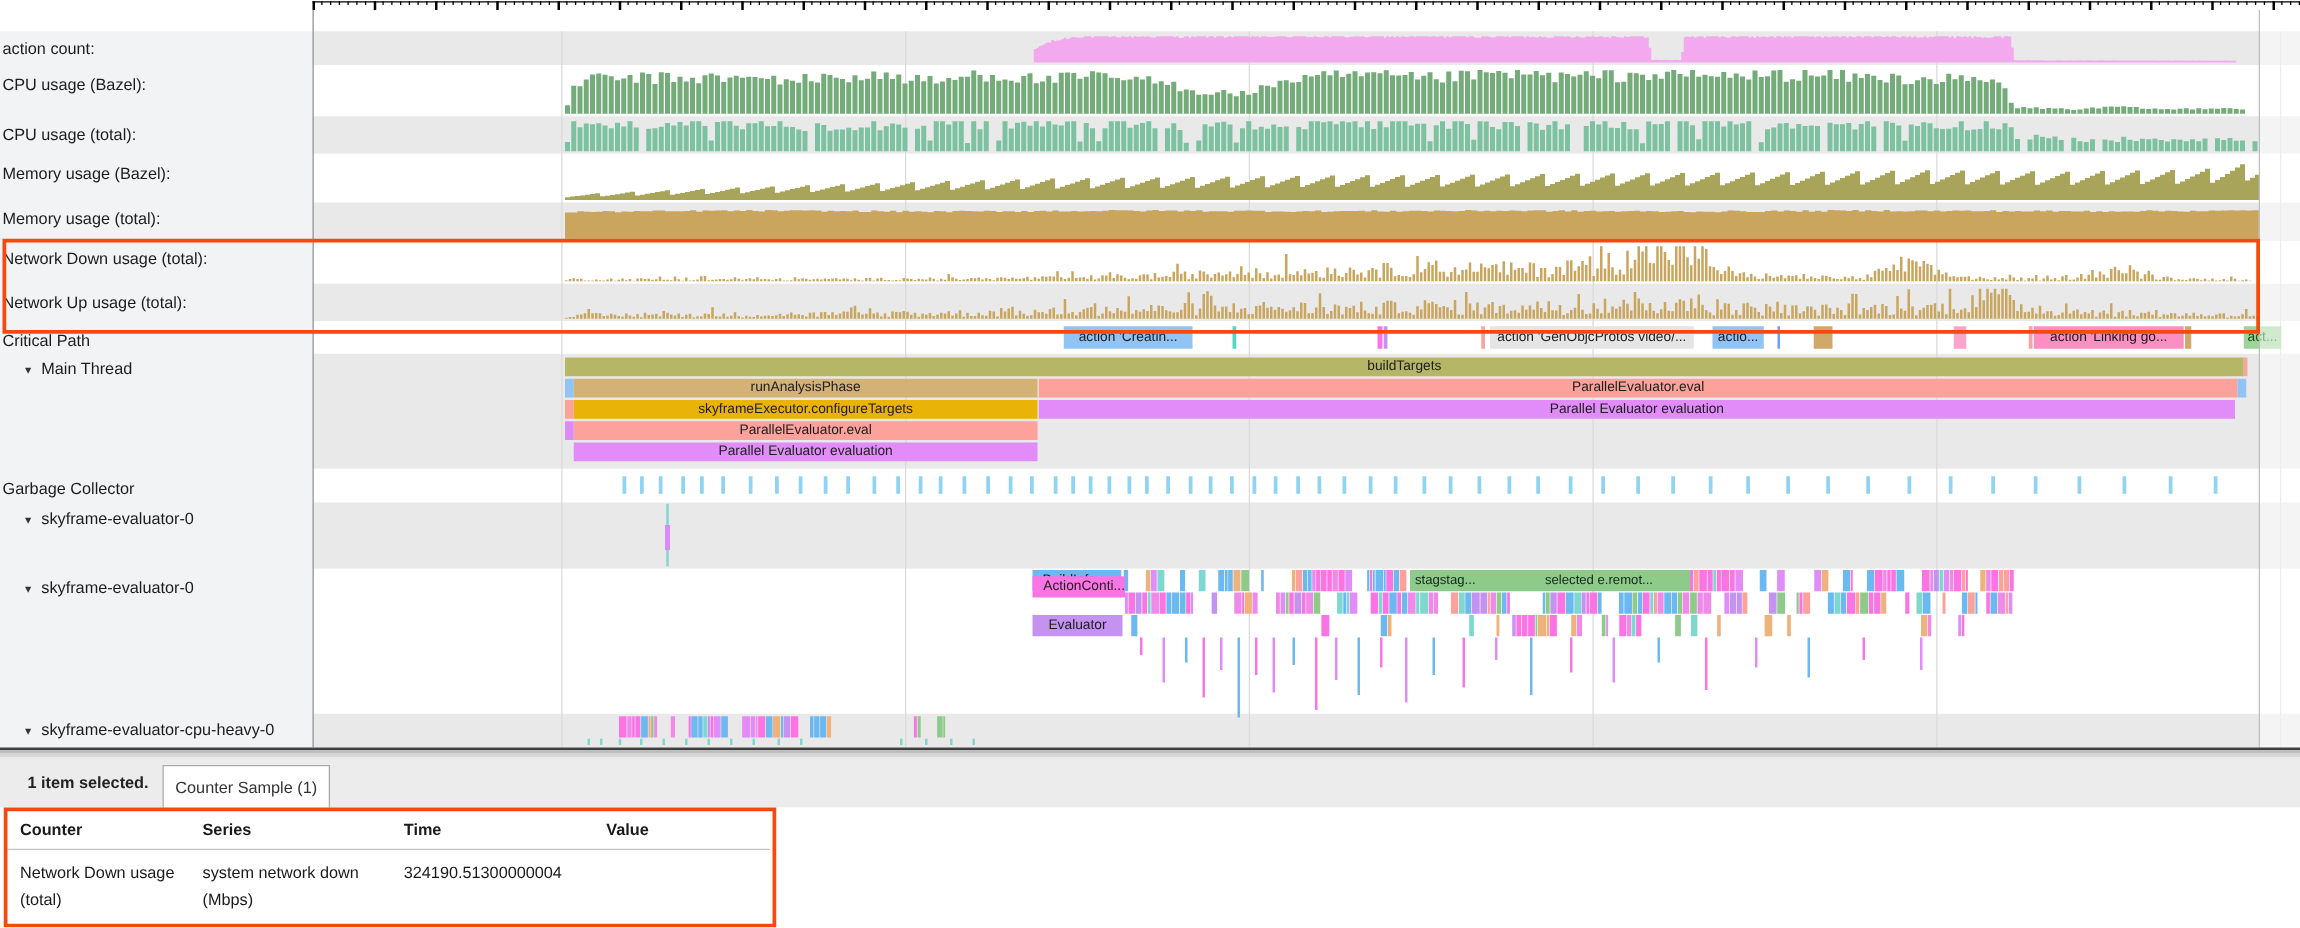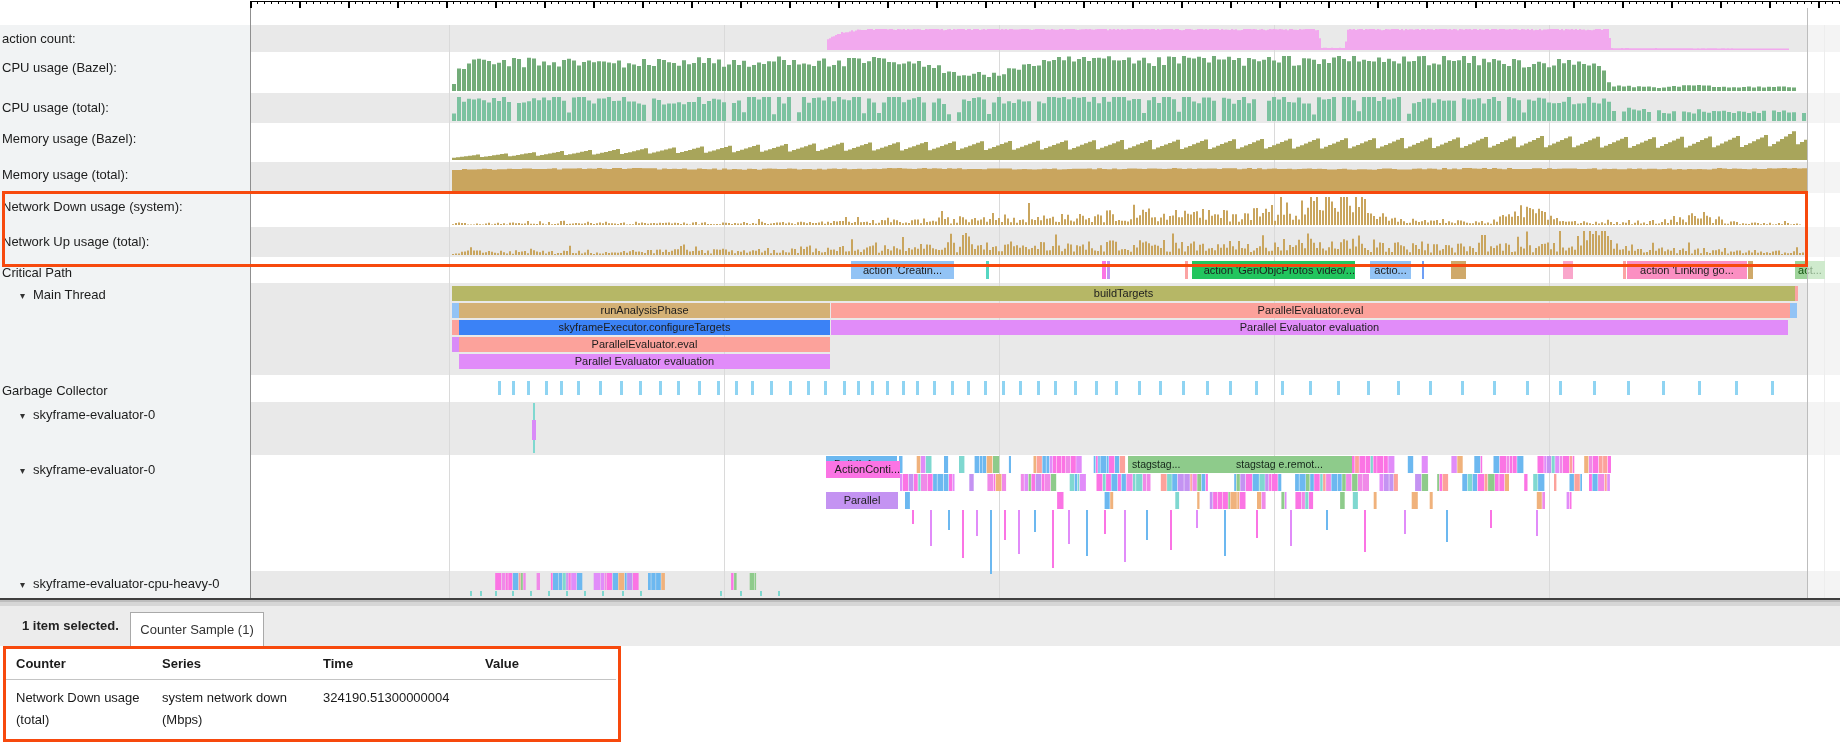--- a/index.html
+++ b/index.html
@@ -370,53 +370,53 @@
         <path d="M618.4 548h5.8v17h-5.8ZM661.3 548h3.6v17h-3.6Z" fill="#f0b27c"></path>
         <path d="M731.1 548h2.4v17h-2.4Z" fill="#fb74e4"></path>
         <path d="M734.1 548h2.5v17h-2.5ZM749.7 548h4.4v17h-4.4ZM754.6 548h1.5v17h-1.5Z" fill="#8ecb8b"></path>
         <path d="M470 566h2v5h-2ZM480 566h2v5h-2ZM495 566h2v5h-2ZM512 566h2v5h-2ZM530 566h2v5h-2ZM548 566h2v5h-2ZM566 566h2v5h-2ZM584 566h2v5h-2ZM602 566h2v5h-2ZM622 566h2v5h-2ZM640 566h2v5h-2ZM720 566h2v5h-2ZM740 566h2v5h-2ZM760 566h2v5h-2ZM778 566h2v5h-2Z" fill="#7fd8d0"></path>
       </svg>
       <div class="span" style="left: 851px; top: 236px; width: 103px; height: 18px; background: rgb(146, 195, 245); position: absolute; line-height: 18px;">action 'Creatin...</div>
       <div class="span" style="left: 986px; top: 236px; width: 3px; height: 18px; background: rgb(85, 214, 194); position: absolute; line-height: 18px;"></div>
       <div class="span" style="left: 1102px; top: 236px; width: 4px; height: 18px; background: rgb(251, 116, 228); position: absolute; line-height: 18px;"></div>
       <div class="span" style="left: 1107px; top: 236px; width: 3px; height: 18px; background: rgb(196, 147, 242); position: absolute; line-height: 18px;"></div>
       <div class="span" style="left: 1185px; top: 236px; width: 3px; height: 18px; background: rgb(251, 163, 163); position: absolute; line-height: 18px;"></div>
-      <div class="span" style="left: 1192px; top: 236px; width: 163px; height: 18px; background: #22c55e; position: absolute; line-height: 18px; text-align: right;">action 'GenObjcProtos video/...</div>
+      <div class="span" style="left: 1192px; top: 236px; width: 163px; height: 18px; background: #e5e5e5; position: absolute; line-height: 18px;">action 'GenObjcProtos video/...</div>
       <div class="span" style="left: 1370px; top: 236px; width: 41px; height: 18px; background: rgb(146, 195, 245); position: absolute; line-height: 18px;">actio...</div>
       <div class="span" style="left: 1422px; top: 236px; width: 2px; height: 18px; background: rgb(111, 159, 245); position: absolute; line-height: 18px;"></div>
       <div class="span" style="left: 1451px; top: 236px; width: 15px; height: 18px; background: rgb(207, 169, 106); position: absolute; line-height: 18px;"></div>
       <div class="span" style="left: 1563px; top: 236px; width: 10px; height: 18px; background: rgb(249, 166, 203); position: absolute; line-height: 18px;"></div>
       <div class="span" style="left: 1623px; top: 236px; width: 3px; height: 18px; background: rgb(251, 163, 163); position: absolute; line-height: 18px;"></div>
       <div class="span" style="left: 1627px; top: 236px; width: 120px; height: 18px; background: rgb(251, 143, 194); position: absolute; line-height: 18px;">action 'Linking go...</div>
       <div class="span" style="left: 1748px; top: 236px; width: 5px; height: 18px; background: rgb(207, 169, 106); position: absolute; line-height: 18px;"></div>
       <div class="span" style="left: 1795px; top: 236px; width: 30px; height: 18px; background: rgb(158, 212, 154); position: absolute; line-height: 18px; color: rgb(19, 83, 15);">act...</div>
       <div class="span" style="left: 452px; top: 261px; width: 1343px; height: 15px; background: rgb(182, 183, 102); position: absolute; line-height: 15px;">buildTargets</div>
       <div class="span" style="left: 1795px; top: 261px; width: 3px; height: 15px; background: rgb(251, 163, 163); position: absolute; line-height: 15px;"></div>
       <div class="span" style="left: 452px; top: 278px; width: 7px; height: 15px; background: rgb(146, 195, 245); position: absolute; line-height: 15px;"></div>
       <div class="span" style="left: 459px; top: 278px; width: 371px; height: 15px; background: rgb(212, 177, 117); position: absolute; line-height: 15px;">runAnalysisPhase</div>
       <div class="span" style="left: 831px; top: 278px; width: 959px; height: 15px; background: rgb(252, 162, 155); position: absolute; line-height: 15px;">ParallelEvaluator.eval</div>
       <div class="span" style="left: 1790px; top: 278px; width: 7px; height: 15px; background: rgb(146, 195, 245); position: absolute; line-height: 15px;"></div>
       <div class="span" style="left: 452px; top: 295px; width: 7px; height: 15px; background: rgb(252, 162, 155); position: absolute; line-height: 15px;"></div>
-      <div class="span" style="left: 459px; top: 295px; width: 371px; height: 15px; background: #3b82f6; position: absolute; line-height: 15px;">skyframeExecutor.configureTargets</div>
+      <div class="span" style="left: 459px; top: 295px; width: 371px; height: 15px; background: #eab308; position: absolute; line-height: 15px;">skyframeExecutor.configureTargets</div>
       <div class="span" style="left: 831px; top: 295px; width: 957px; height: 15px; background: rgb(225, 140, 249); position: absolute; line-height: 15px;">Parallel Evaluator evaluation</div>
       <div class="span" style="left: 452px; top: 312px; width: 7px; height: 15px; background: rgb(217, 139, 248); position: absolute; line-height: 15px;"></div>
       <div class="span" style="left: 459px; top: 312px; width: 371px; height: 15px; background: rgb(252, 162, 155); position: absolute; line-height: 15px;">ParallelEvaluator.eval</div>
       <div class="span" style="left: 459px; top: 329px; width: 371px; height: 15px; background: rgb(225, 140, 249); position: absolute; line-height: 15px;">Parallel Evaluator evaluation</div>
       <div class="span" style="left: 826px; top: 431px; width: 71px; height: 17px; background: rgb(108, 184, 240); position: absolute; line-height: 17px;">BuildInfo ...</div>
       <div class="span" style="left: 1128px; top: 431px; width: 224px; height: 17px; background: rgb(142, 203, 139); position: absolute; line-height: 17px;"></div>
       <div class="span" style="left: 826px; top: 436px; width: 74px; height: 17px; background: rgb(251, 116, 228); position: absolute; line-height: 17px; text-align: right;">ActionConti...</div>
-      <div class="span" style="left: 826px; top: 467px; width: 72px; height: 17px; background: rgb(196, 147, 242); position: absolute; line-height: 17px;">Parallel</div>
+      <div class="span" style="left: 826px; top: 467px; width: 72px; height: 17px; background: rgb(196, 147, 242); position: absolute; line-height: 17px;">Evaluator</div>
       <div class="xlabel" style="left: 1132px; top: 431px; position: absolute;">stagstag...</div>
-      <div class="xlabel" style="left: 1236px; top: 431px; position: absolute;">stagstag e.remot...</div>
+      <div class="xlabel" style="left: 1236px; top: 431px; position: absolute;">selected e.remot...</div>
       <div class="tracklabel" style="left: 2px; top: 6px; position: absolute;"><span>action count:</span></div>
       <div class="tracklabel" style="left: 2px; top: 35px; position: absolute;"><span>CPU usage (Bazel):</span></div>
       <div class="tracklabel" style="left: 2px; top: 75px; position: absolute;"><span>CPU usage (total):</span></div>
       <div class="tracklabel" style="left: 2px; top: 106px; position: absolute;"><span>Memory usage (Bazel):</span></div>
       <div class="tracklabel" style="left: 2px; top: 142px; position: absolute;"><span>Memory usage (total):</span></div>
-      <div class="tracklabel" style="left: 2px; top: 174px; position: absolute;"><span>Network Down usage (system):</span></div>
+      <div class="tracklabel" style="left: 2px; top: 174px; position: absolute;"><span>Network Down usage (total):</span></div>
       <div class="tracklabel" style="left: 2px; top: 209px; position: absolute;"><span>Network Up usage (total):</span></div>
       <div class="tracklabel" style="left: 2px; top: 240px; position: absolute;"><span>Critical Path</span></div>
       <div class="tracklabel" style="left: 20px; top: 262px; position: absolute;"><span class="tri">▾</span><span>Main Thread</span></div>
       <div class="tracklabel" style="left: 2px; top: 358px; position: absolute;"><span>Garbage Collector</span></div>
       <div class="tracklabel" style="left: 20px; top: 382px; position: absolute;"><span class="tri">▾</span><span>skyframe-evaluator-0</span></div>
       <div class="tracklabel" style="left: 20px; top: 437px; position: absolute;"><span class="tri">▾</span><span>skyframe-evaluator-0</span></div>
       <div class="tracklabel" style="left: 20px; top: 551px; position: absolute;"><span class="tri">▾</span><span>skyframe-evaluator-cpu-heavy-0</span></div>
       <div id="divider" style="position: absolute;"></div>
       <div id="right-gutter" style="position: absolute;"></div>
       <div id="right-gutter-line" style="position: absolute;"></div>

